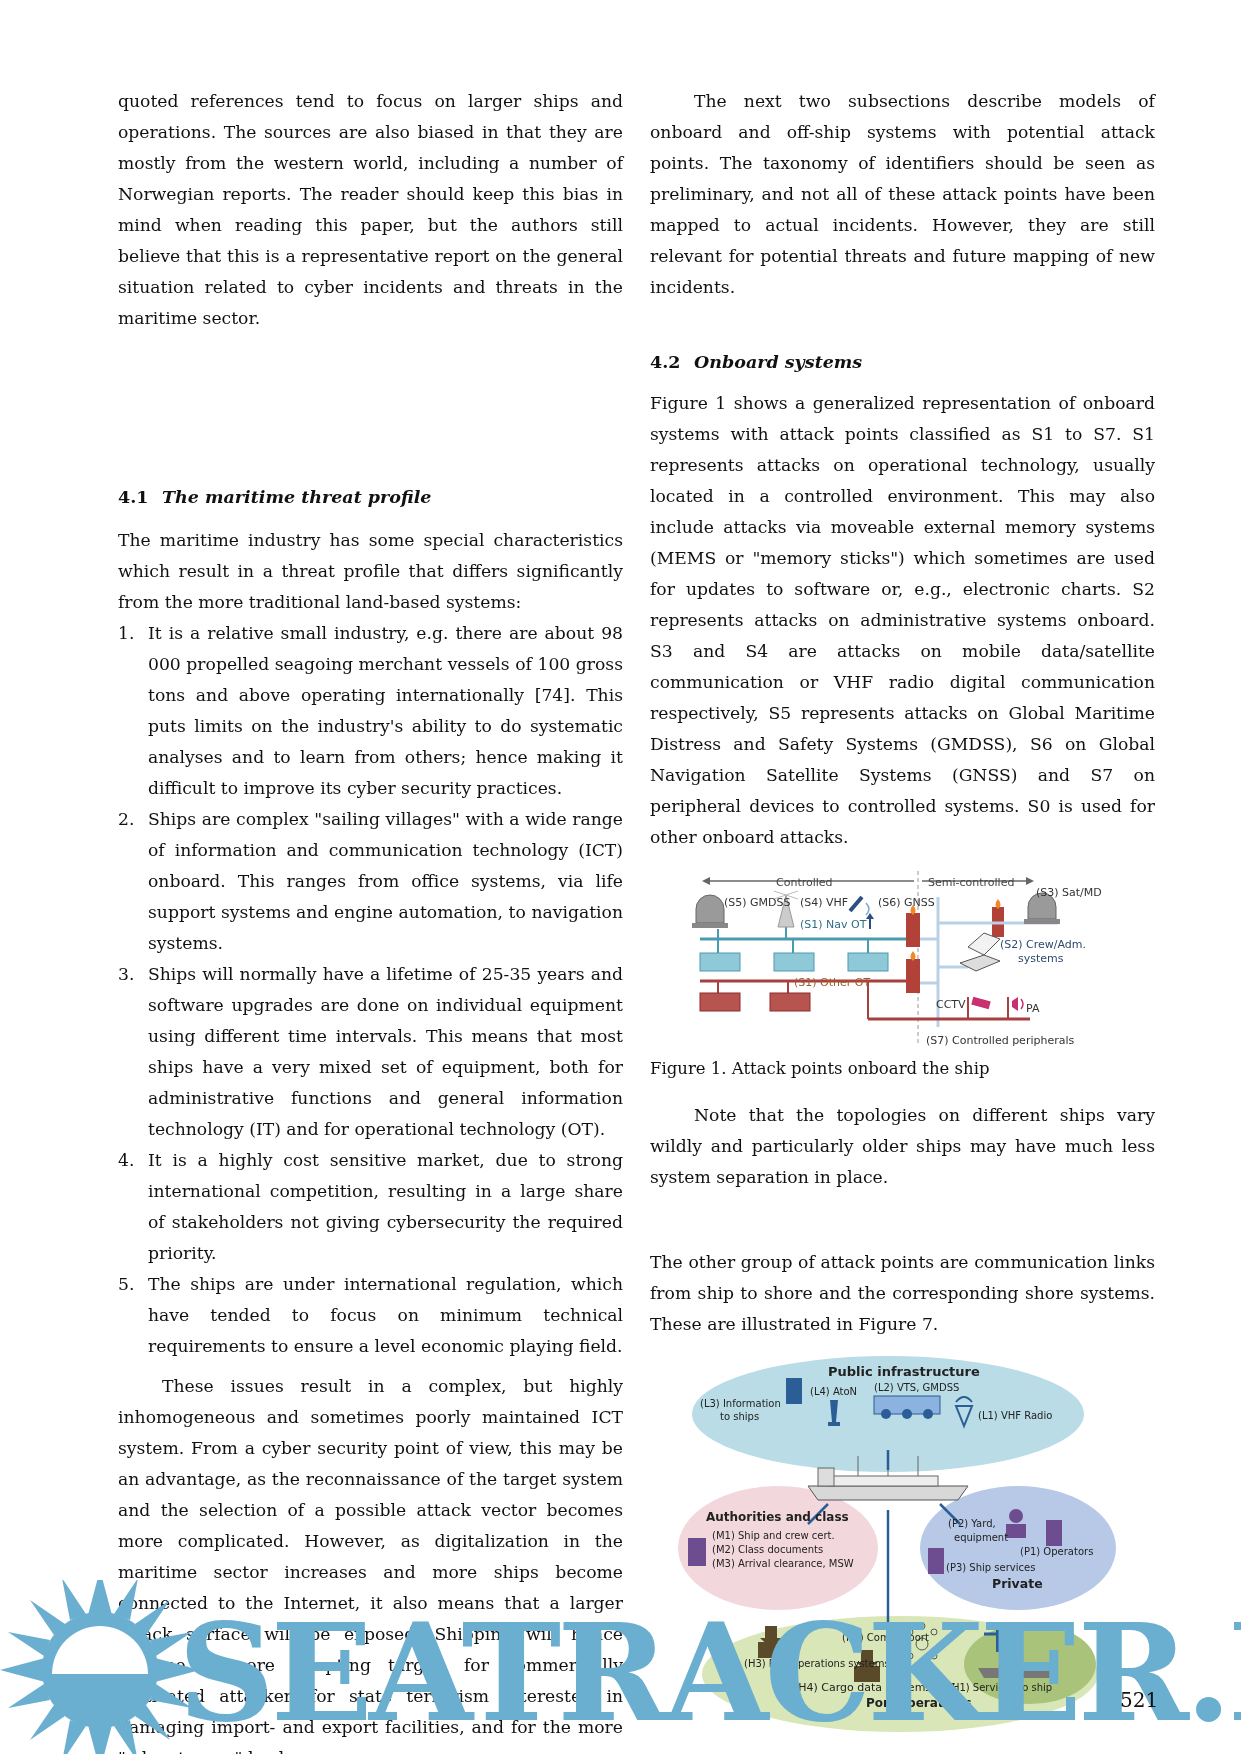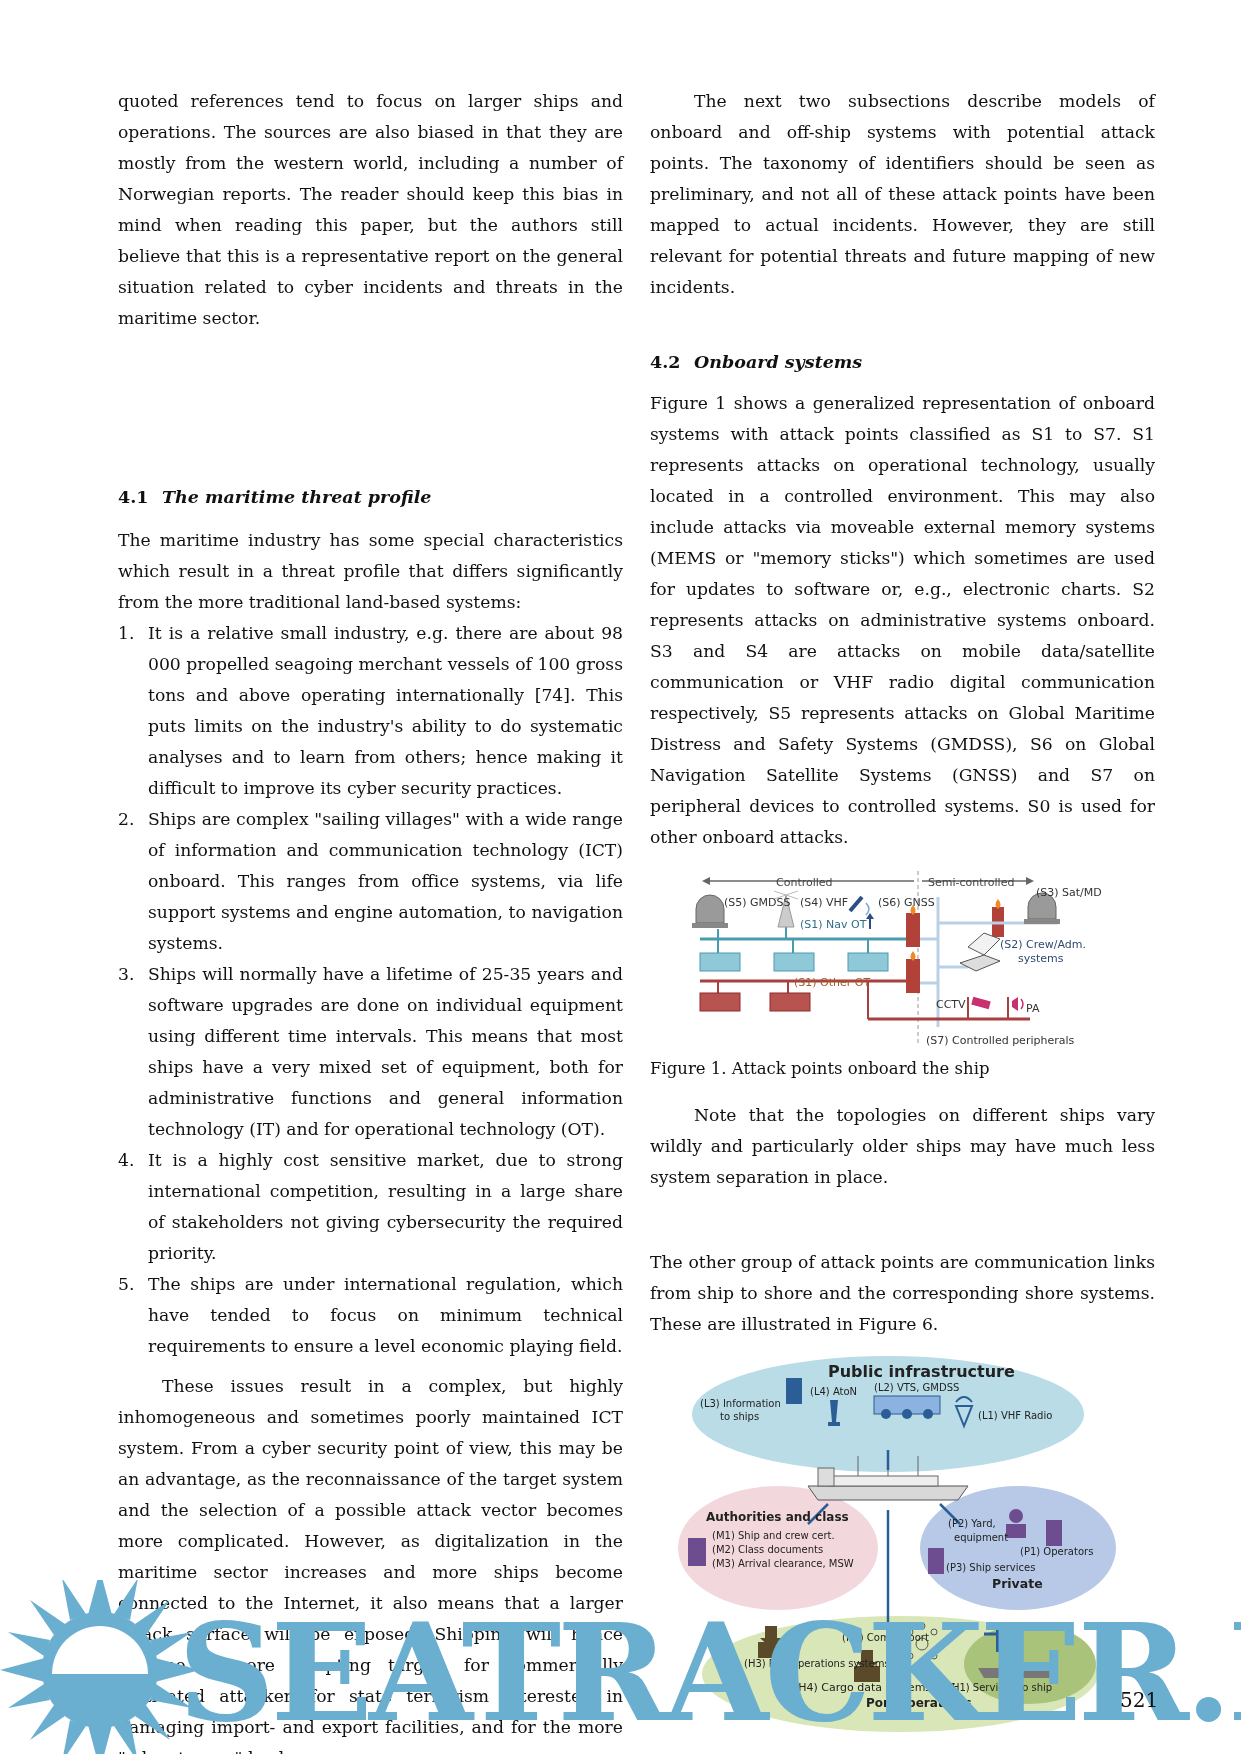--- a/index.html
+++ b/index.html
@@ -148,21 +148,21 @@
     <span class="lbl" style="left:258px;top:122px">CCTV</span>
     <span class="lbl" style="left:348px;top:126px">PA</span>
     <span class="lbl" style="left:248px;top:158px">(S7) Controlled peripherals</span>
   </div>
   <div style="height:8px"></div>
   <p class="caption">Figure 1. Attack points onboard the ship</p>
   <div style="height:16px"></div>
   <p class="p indent">Note that the topologies on different ships vary wildly and particularly older ships may have much less system separation in place.</p>
   <div class="gap-m"></div>
   <div style="height:10px"></div>
-  <p class="p">The other group of attack points are communication links from ship to shore and the corresponding shore systems. These are illustrated in Figure 6.</p>
+  <p class="p">The other group of attack points are communication links from ship to shore and the corresponding shore systems. These are illustrated in Figure 7.</p>
 
   <div class="fig2">
     <svg width="440" height="400" viewBox="0 0 440 400" style="position:absolute;left:0;top:0">
       <ellipse cx="210" cy="62" rx="196" ry="58" fill="#b9dce6"></ellipse>
       <ellipse cx="100" cy="196" rx="100" ry="62" fill="#f2d8dc"></ellipse>
       <ellipse cx="340" cy="196" rx="98" ry="62" fill="#b7c9e6"></ellipse>
       <ellipse cx="222" cy="322" rx="198" ry="58" fill="#d9e6b8"></ellipse>
       <ellipse cx="352" cy="312" rx="66" ry="40" fill="#a9c47a"></ellipse>
 
       <g>
@@ -222,21 +222,21 @@
           <circle cx="256" cy="304" r="3"></circle>
           <circle cx="244" cy="274" r="3"></circle>
         </g>
       <g>
           <rect x="318" y="278" width="4" height="22" fill="#2b5d96"></rect>
           <line x1="306" y1="282" x2="336" y2="282" stroke="#2b5d96" stroke-width="3"></line>
           <polygon points="300,316 380,316 372,326 306,326" fill="#777"></polygon>
           <rect x="330" y="306" width="10" height="10" fill="#e89a30"></rect>
         </g>
     </svg>
-    <span class="lbl" style="left:150px;top:4px;font-weight:bold;font-size:16px">Public infrastructure</span>
+    <span class="lbl" style="left:150px;top:4px;font-weight:bold;font-size:13px">Public infrastructure</span>
     <span class="lbl" style="left:22px;top:36px;font-size:10px">(L3) Information</span>
     <span class="lbl" style="left:42px;top:49px;font-size:10px">to ships</span>
     <span class="lbl" style="left:132px;top:24px;font-size:10px">(L4) AtoN</span>
     <span class="lbl" style="left:196px;top:20px;font-size:10px">(L2) VTS, GMDSS</span>
     <span class="lbl" style="left:300px;top:48px;font-size:10px">(L1) VHF Radio</span>
     <span class="lbl" style="left:28px;top:150px;font-weight:bold;font-size:12px">Authorities and class</span>
     <span class="lbl" style="left:34px;top:168px;font-size:10px">(M1) Ship and crew cert.</span>
     <span class="lbl" style="left:34px;top:182px;font-size:10px">(M2) Class documents</span>
     <span class="lbl" style="left:34px;top:196px;font-size:10px">(M3) Arrival clearance, MSW</span>
     <span class="lbl" style="left:270px;top:156px;font-size:10px">(P2) Yard,</span>

